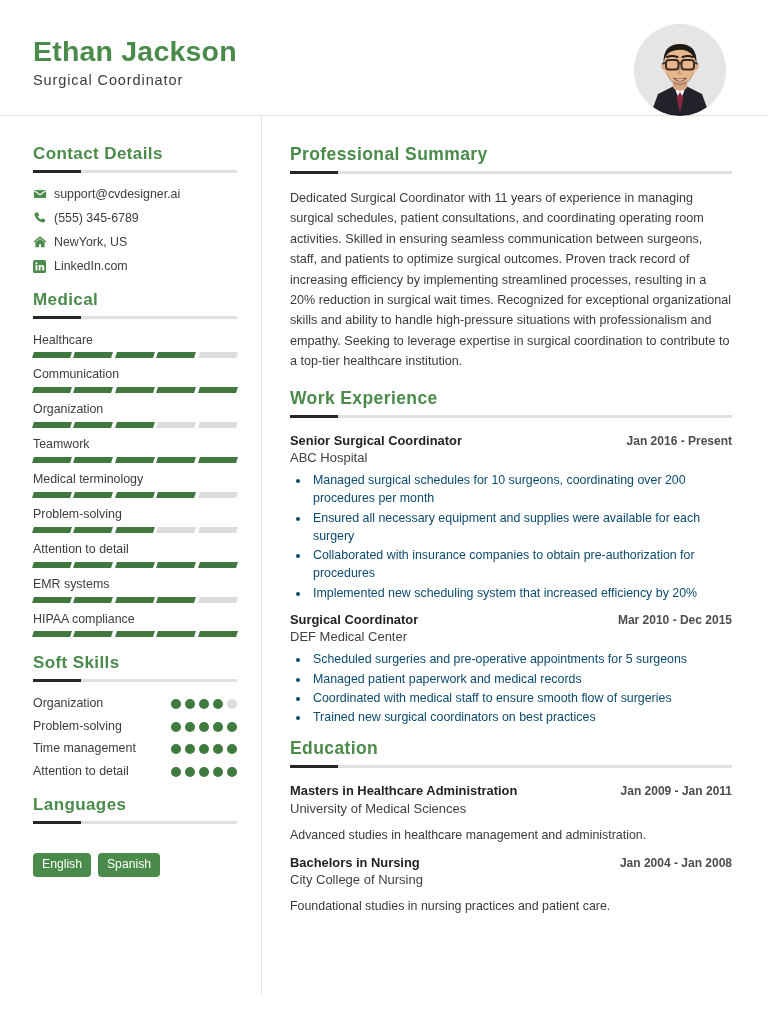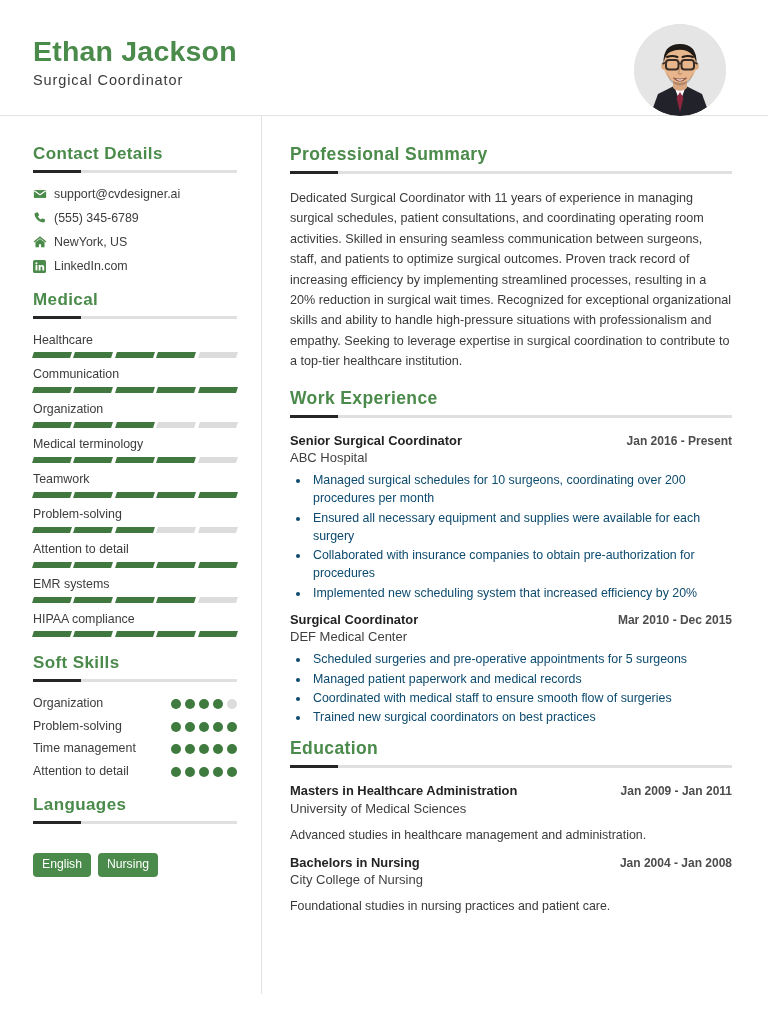--- a/index.html
+++ b/index.html
@@ -350,37 +350,37 @@
               <div class="skill-name">Organization</div>
               <div class="bar">
                 <span class="seg on"></span>
                 <span class="seg on"></span>
                 <span class="seg on"></span>
                 <span class="seg"></span>
                 <span class="seg"></span>
               </div>
             </div>
             <div class="skill-row">
+              <div class="skill-name">Teamwork</div>
+              <div class="bar">
+                <span class="seg on"></span>
+                <span class="seg on"></span>
+                <span class="seg on"></span>
+                <span class="seg on"></span>
+                <span class="seg on"></span>
+              </div>
+            </div>
+            <div class="skill-row">
               <div class="skill-name">Medical terminology</div>
               <div class="bar">
                 <span class="seg on"></span>
                 <span class="seg on"></span>
                 <span class="seg on"></span>
                 <span class="seg on"></span>
                 <span class="seg"></span>
-              </div>
-            </div>
-            <div class="skill-row">
-              <div class="skill-name">Teamwork</div>
-              <div class="bar">
-                <span class="seg on"></span>
-                <span class="seg on"></span>
-                <span class="seg on"></span>
-                <span class="seg on"></span>
-                <span class="seg on"></span>
               </div>
             </div>
             <div class="skill-row">
               <div class="skill-name">Problem-solving</div>
               <div class="bar">
                 <span class="seg on"></span>
                 <span class="seg on"></span>
                 <span class="seg on"></span>
                 <span class="seg"></span>
                 <span class="seg"></span>
@@ -464,21 +464,21 @@
               </div>
             </div>
           </div>
       </section>
 
       <section class="sec-block">
         <h2 class="sec-title">Languages</h2>
         <div class="rule"></div>
         <div class="lang-tags" id="lang-container">
             <span class="lang-tag">English</span>
-            <span class="lang-tag">Nursing</span>
+            <span class="lang-tag">Spanish</span>
           </div>
       </section>
 
     </aside>
 
     <main class="main">
 
       <section class="sec-block">
         <h2 class="sec-title">Professional Summary</h2>
         <div class="rule"></div>

